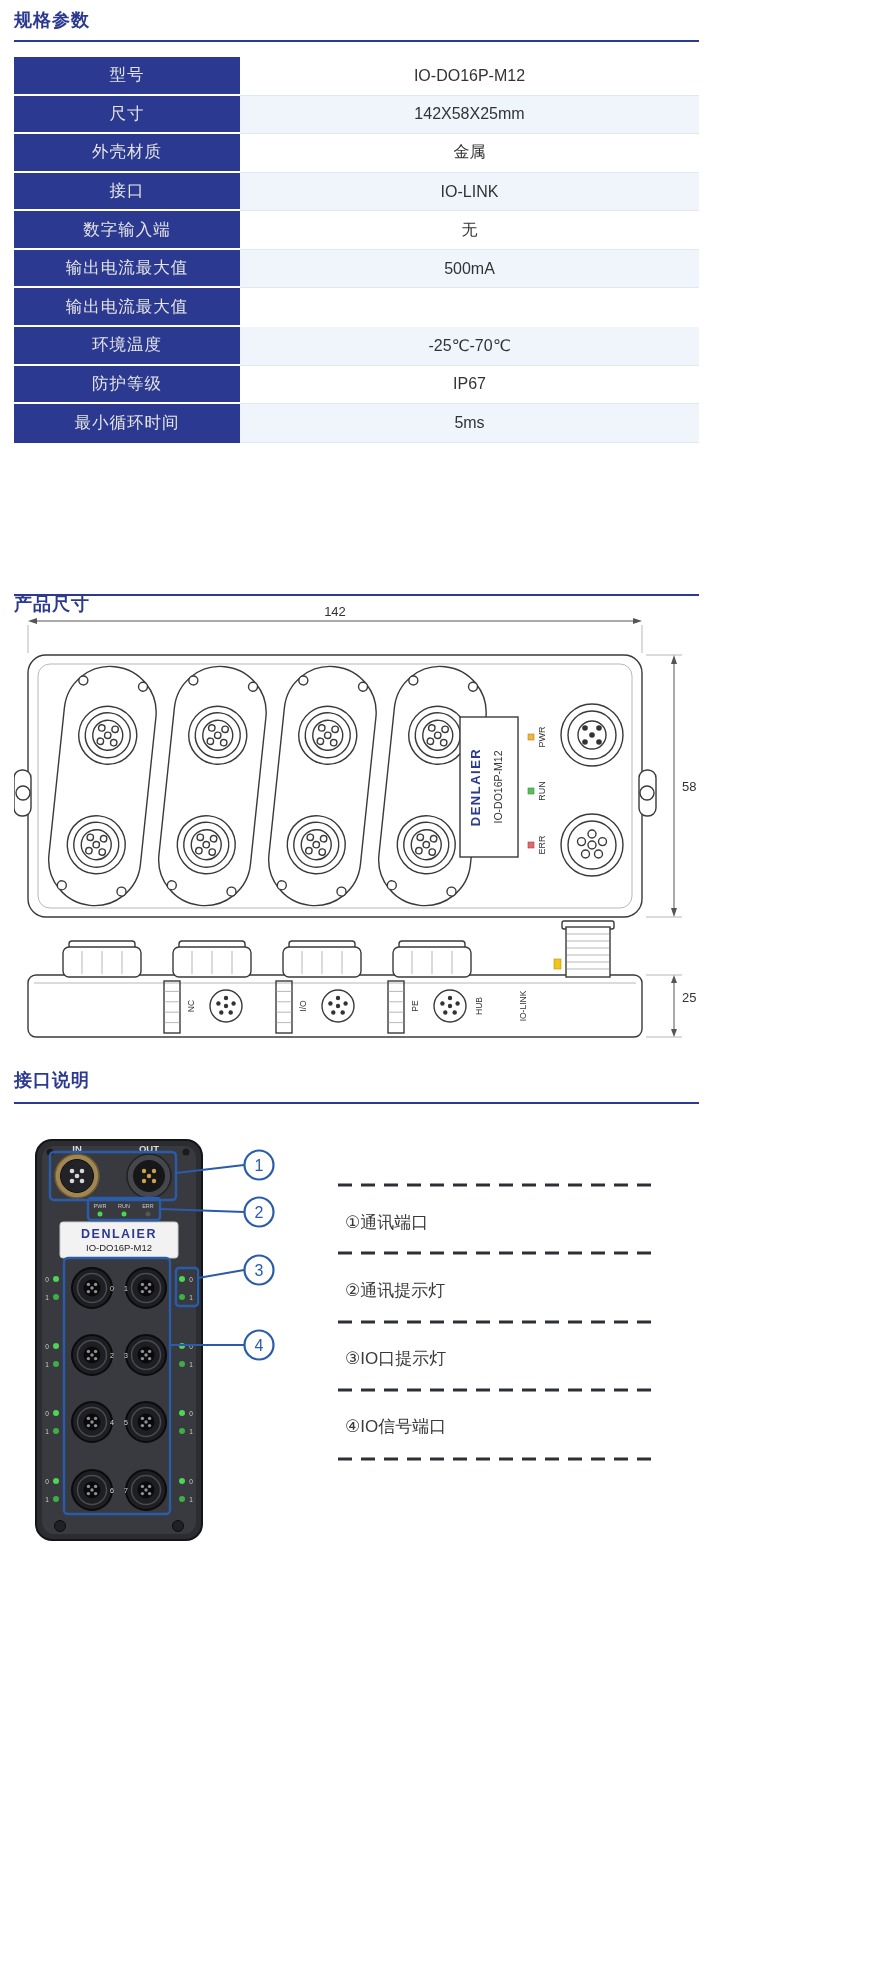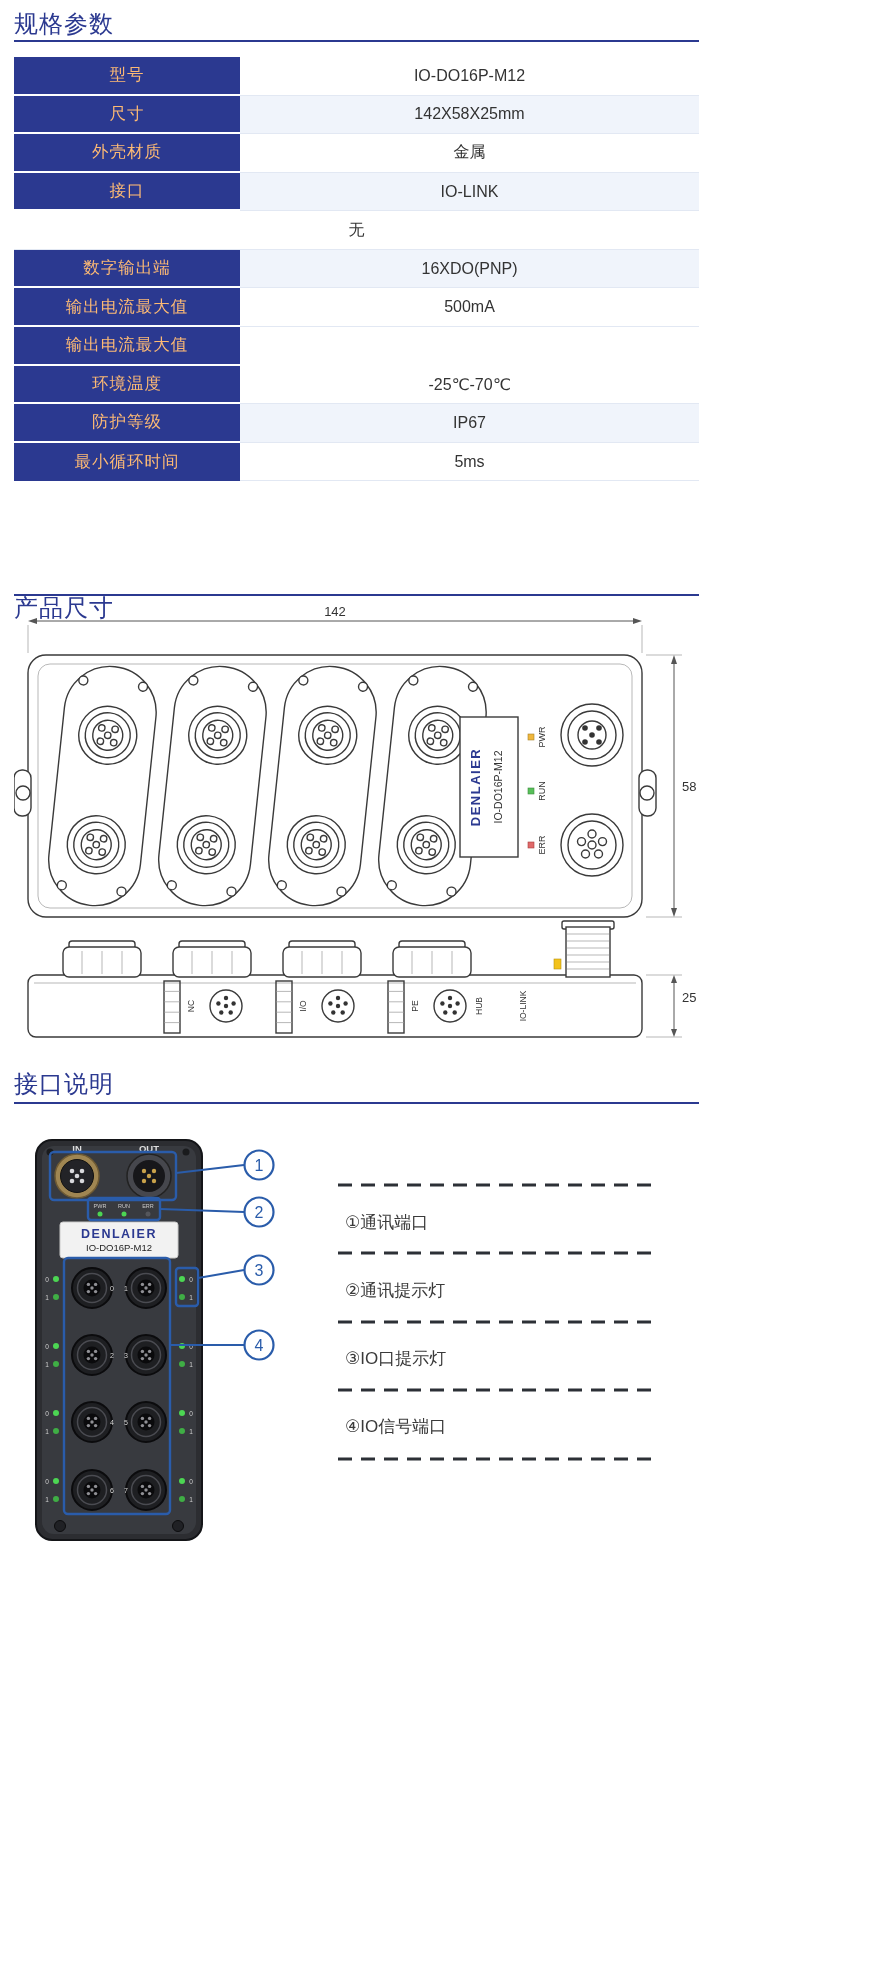--- a/index.html
+++ b/index.html
@@ -1,23 +1,23 @@
 <!DOCTYPE html>
 <html><head>
 <meta charset="utf-8">
 <style>
   html,body{margin:0;padding:0;background:#fff;}
   .page{position:relative;width:891px;height:1967px;background:#fff;overflow:hidden;
         font-family:"Liberation Sans","DejaVu Sans",sans-serif;}
-  .sec-title{position:absolute;left:14px;font-size:24px;font-weight:400;color:#2b3990;letter-spacing:1px;}
+  .sec-title{position:absolute;left:14px;font-size:18px;font-weight:700;color:#2b3990;letter-spacing:1px;}
   .sec-line{position:absolute;left:14px;width:685px;border-top:2px solid #2b3990;}
   
   .spec-table{position:absolute;left:14px;top:57px;width:685px;}
   .trow{display:flex;height:38.58px;box-sizing:border-box;}
-  .tlabel{width:226px;background:#2b3990;color:#fdba74;display:flex;align-items:center;justify-content:center;
+  .tlabel{width:226px;background:#2b3990;color:#e5e5e5;display:flex;align-items:center;justify-content:center;
           font-size:16.5px;border-bottom:2px solid #fff;box-sizing:border-box;letter-spacing:1px;}
   .tvalue{flex:1;display:flex;align-items:center;justify-content:center;font-size:16px;color:#333;
           border-bottom:1px solid #e2e8f3;box-sizing:border-box;background:#fff;}
   .trow:nth-child(even) .tvalue{background:#f0f4fb;}
   .trow:last-child .tlabel{border-bottom:none;}
   
   svg text{font-family:"Liberation Sans","DejaVu Sans",sans-serif;}
   .ln{fill:none;stroke:#3a3a3a;stroke-width:1.4;}
   .lnf{fill:#fff;stroke:#3a3a3a;stroke-width:1.4;}
   .thin{fill:none;stroke:#9a9a9a;stroke-width:.7;}
@@ -54,25 +54,22 @@
     </div>
     <div class="trow">
       <div class="tlabel">外壳材质</div>
       <div class="tvalue">金属</div>
     </div>
     <div class="trow">
       <div class="tlabel">接口</div>
       <div class="tvalue">IO-LINK</div>
     </div>
     <div class="trow">
+      <div class="tlabel">数字输入端</div>
       <div class="tvalue">无</div>
-    </div>
-    <div class="trow">
-      <div class="tlabel">数字输出端</div>
-      <div class="tvalue">16XDO(PNP)</div>
     </div>
     <div class="trow">
       <div class="tlabel">输出电流最大值</div>
       <div class="tvalue">500mA</div>
     </div>
     <div class="trow">
       <div class="tlabel">输出电流最大值</div>
     </div>
     <div class="trow">
       <div class="tlabel">环境温度</div>

